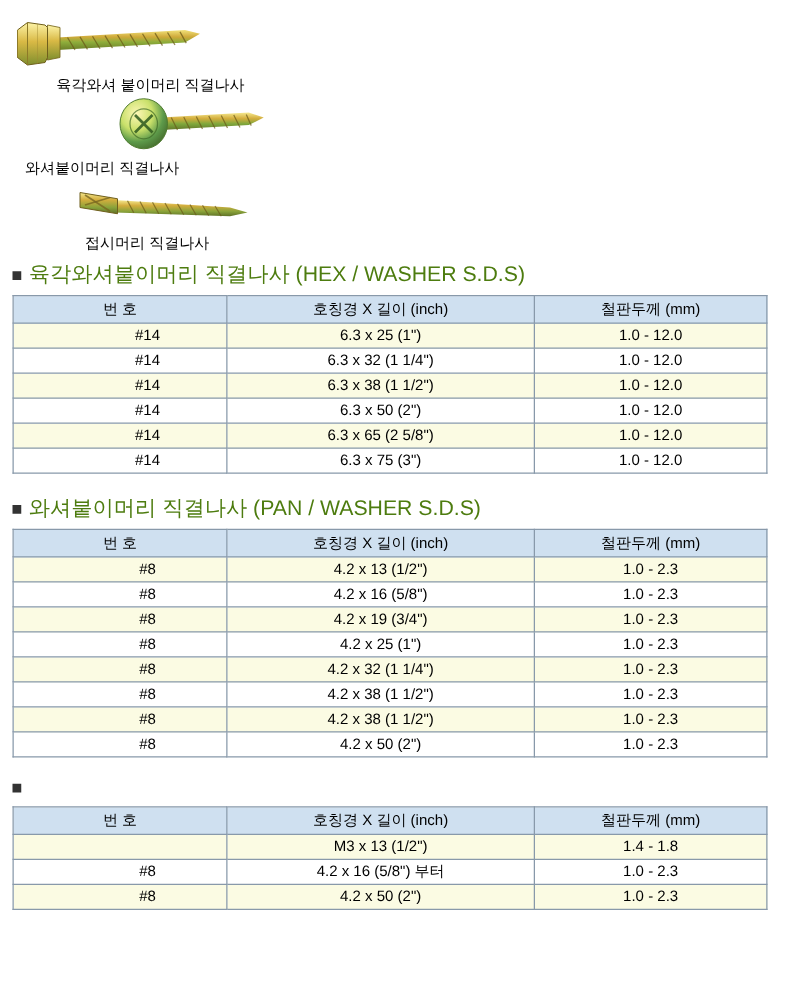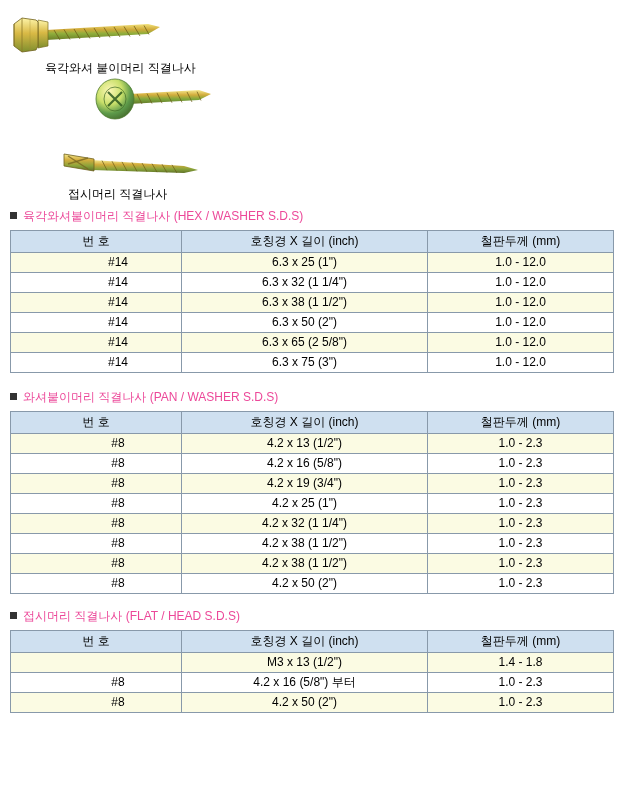--- a/index.html
+++ b/index.html
@@ -37,22 +37,22 @@
     font-size: 12px;
     color: #000;
     white-space: nowrap;
   }
 
   
   .section {
     margin: 0 0 0 0;
   }
   .section-title {
-    font-size: 12px;
-    color: #ec4899;
+    font-size: 17px;
+    color: #4d7c0f;
     padding: 0 0 5px 10px;
     white-space: nowrap;
   }
   .section-title .bullet {
     display: inline-block;
     width: 7px;
     height: 7px;
     background: #333333;
     margin-right: 6px;
     vertical-align: 1px;
@@ -164,20 +164,21 @@
         <path d="M72 14.8 L77 24.8"></path>
           <path d="M82 14.4 L87 24.4"></path>
           <path d="M92 14 L97 24"></path>
         <path d="M102 13.6 L106 22.5"></path>
       </g>
       <ellipse cx="20" cy="21" rx="19" ry="20" fill="url(#g2h)" stroke="#4f7a2e" stroke-width="0.8"></ellipse>
       <ellipse cx="20" cy="21" rx="11" ry="12" fill="none" stroke="#3f6a26" stroke-width="1" opacity="0.7"></ellipse>
       <path d="M13 14 L27 28 M27 14 L13 28" stroke="#2f5a20" stroke-width="2.2" opacity="0.85"></path>
     </svg>
   </div>
+  <div class="caption" style="left:20px; top:126px;">와셔붙이머리 직결나사</div>
 
   <div class="screw" style="left:62px; top:146px;">
     <svg width="150" height="40" viewBox="0 0 150 40">
       <defs>
         <linearGradient id="g3" x1="0" y1="0" x2="0" y2="1">
           <stop offset="0%" stop-color="#f6ea90"></stop>
           <stop offset="35%" stop-color="#d3ad3d"></stop>
           <stop offset="70%" stop-color="#8aa33a"></stop>
           <stop offset="100%" stop-color="#5f7228"></stop>
         </linearGradient>
@@ -304,21 +305,21 @@
         <td class="c2">1.0 - 2.3</td>
       </tr>
     </tbody>
   </table>
 </div>
 
 <div class="spacer-14"></div>
 
 <div class="section">
   <div class="section-title">
-    <span class="bullet"></span><span>접시머리 직결나사 (FLAT / HEAD S.D.S)</span>
+    <span class="bullet"></span>
   </div>
   <table class="spec">
     <thead>
       <tr>
         <th class="c0">번 호</th>
         <th class="c1">호칭경 X 길이 (inch)</th>
         <th class="c2">철판두께 (mm)</th>
       </tr>
     </thead>
     <tbody>

